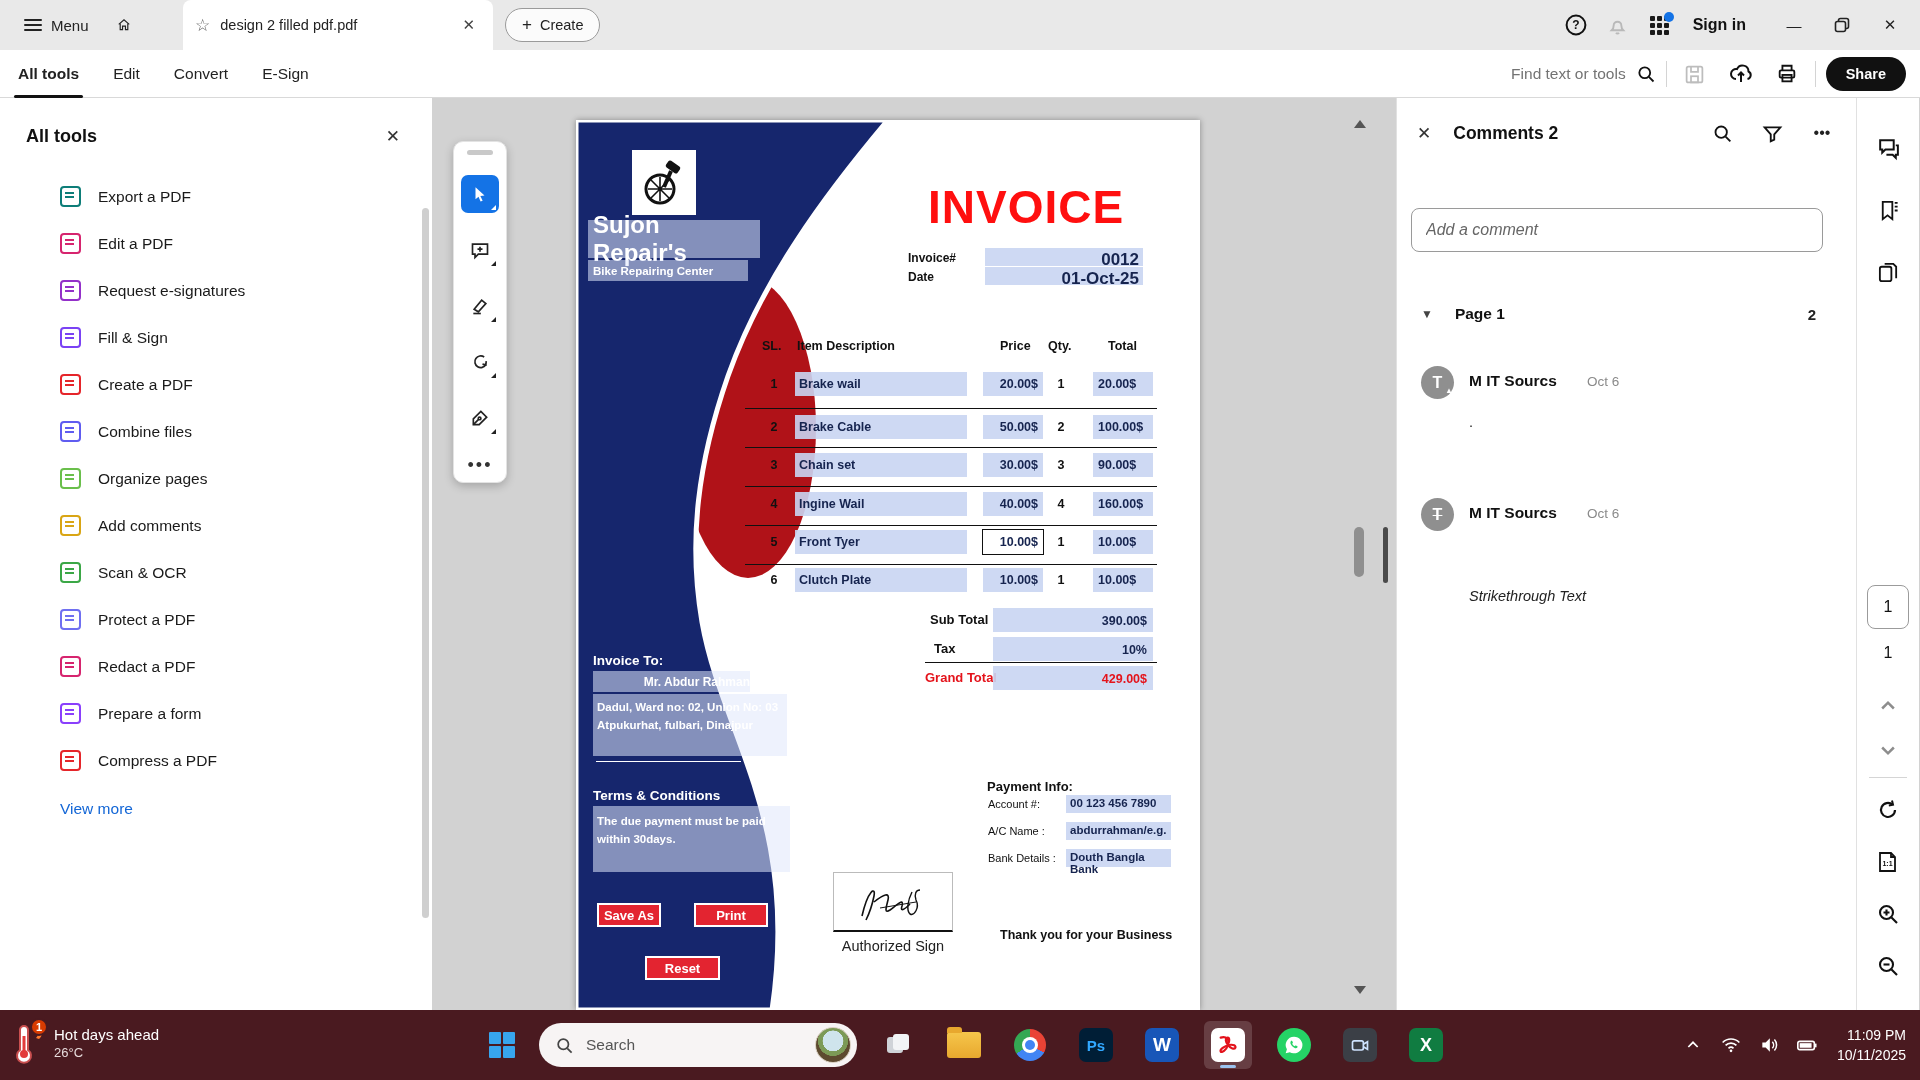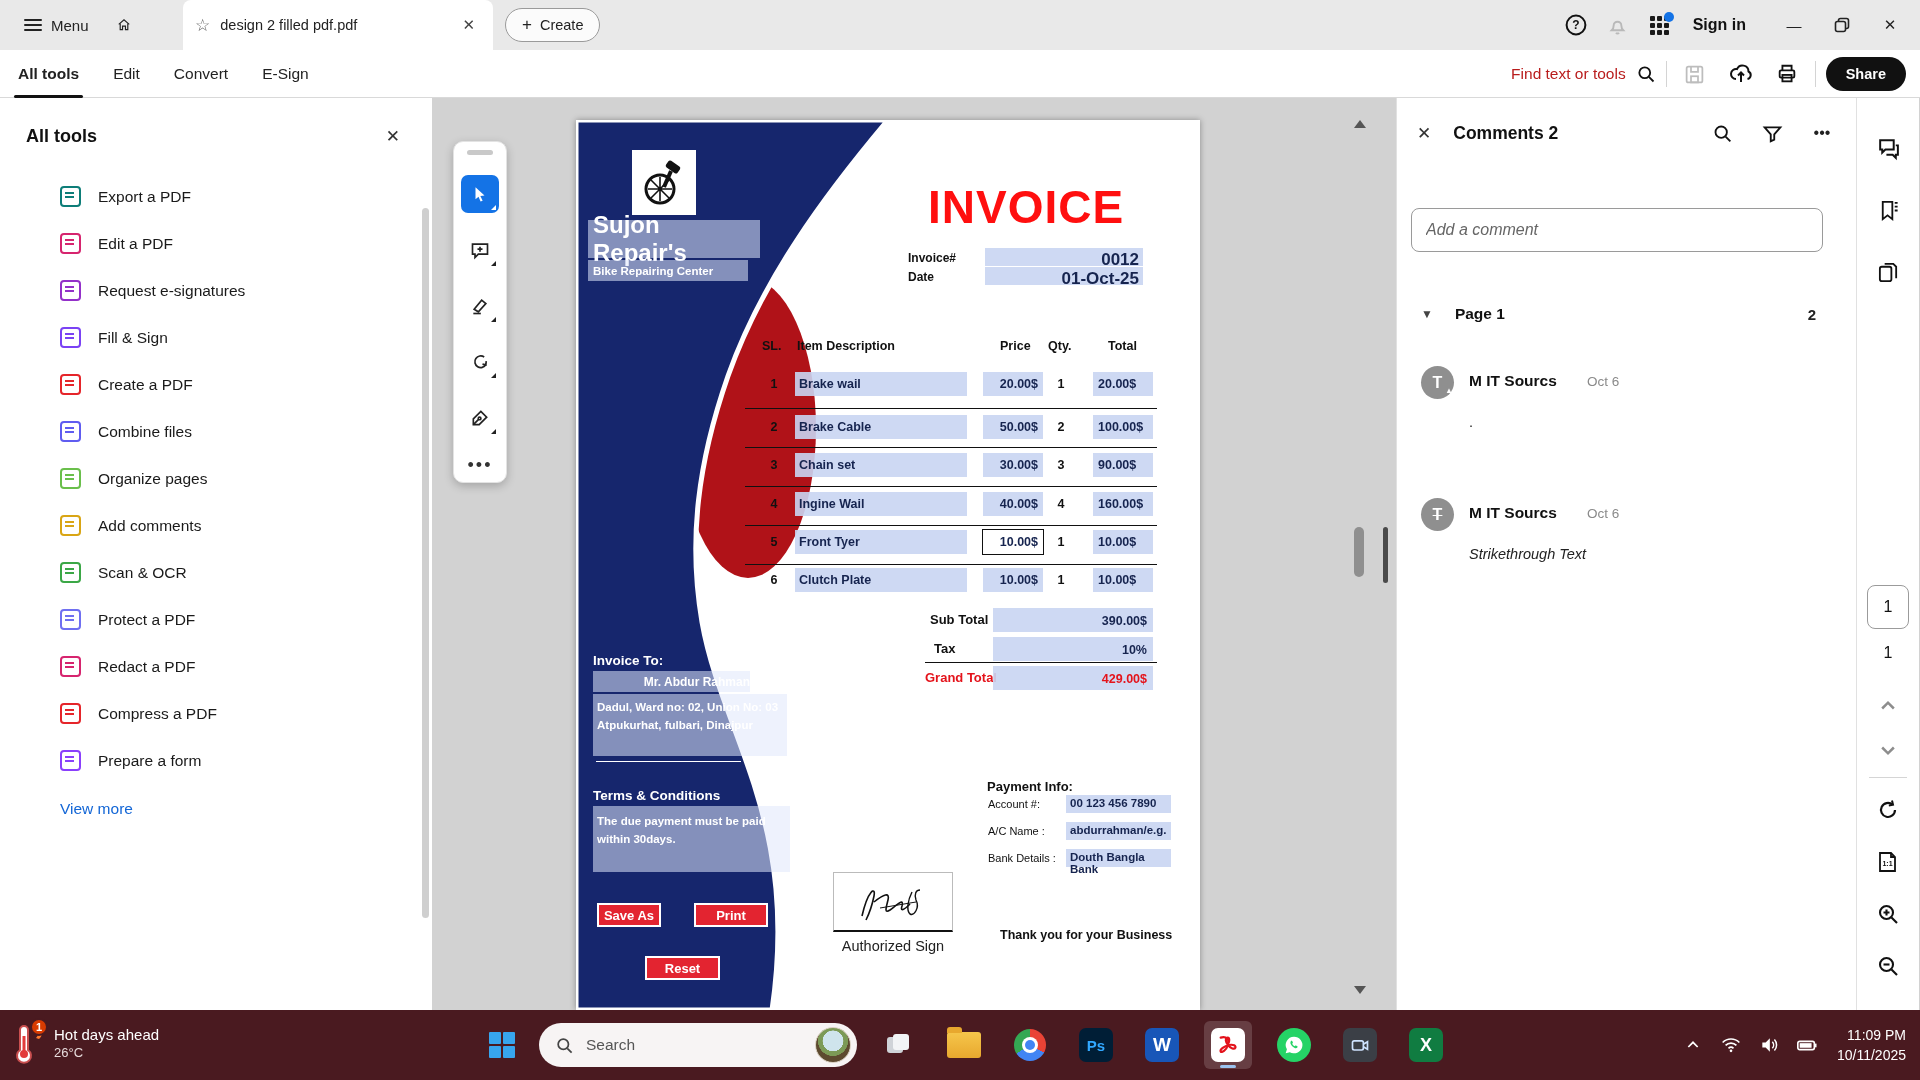--- a/index.html
+++ b/index.html
@@ -27,21 +27,21 @@
   .appgrid i { background:#1a1a1a; border-radius:1px; }
   .bluedot { position:absolute; top:6px; right:5px; width:10px; height:10px; border-radius:50%; background:#1473e6; }
 
   
   #toolbar { position:relative; height:48px; background:#ffffff; border-bottom:1px solid #d9d9d9; }
   .tool-tabs { position:absolute; left:0; top:0; height:48px; display:flex; align-items:center; padding-left:18px; gap:34px; }
   .tool-tab { font-size:15.5px; color:#222; height:48px; display:flex; align-items:center; cursor:pointer; position:relative; }
   .tool-tab.active { font-weight:bold; }
   .tool-tab.active:after { content:""; position:absolute; left:-4px; right:-4px; bottom:0; height:3px; background:#111; border-radius:2px; }
   .tool-right { position:absolute; right:0; top:0; height:48px; display:flex; align-items:center; gap:10px; padding-right:14px; }
-  .find-box { display:flex; align-items:center; gap:10px; font-size:15.5px; color:#b91c1c; cursor:pointer; }
+  .find-box { display:flex; align-items:center; gap:10px; font-size:15.5px; color:#737373; cursor:pointer; }
   .vdiv { width:1px; height:26px; background:#d4d4d4; }
   .t-ic { width:36px; height:36px; display:flex; align-items:center; justify-content:center; cursor:pointer; }
   .share-btn { background:#111; color:#fff; font-size:14.5px; font-weight:bold; border-radius:18px; padding:9px 20px; cursor:pointer; }
 
   
   #main { position:relative; height:912px; display:flex; }
   #sidebar { width:432px; background:#fff; position:relative; }
   #docarea { width:964px; background:#d2d2d2; position:relative; }
   #commentspanel { width:460px; background:#fff; border-left:1px solid #e1e1e1; position:relative; }
   #rightrail { width:63px; background:#fff; border-left:1px solid #e1e1e1; position:relative; }
@@ -118,21 +118,21 @@
   .cp-chev { color:#444; font-size:12px; }
   .cp-group-label { font-size:15.5px; font-weight:bold; color:#111; flex:1; }
   .cp-count { font-size:15px; font-weight:bold; color:#222; }
   .comment { position:absolute; left:0; width:100%; }
   .avatar { position:absolute; left:24px; top:0; width:33px; height:33px; border-radius:50%; background:#8f8f8f; color:#fff; font-weight:bold; font-size:16px; display:flex; align-items:center; justify-content:center; }
   .avatar .strike { text-decoration:line-through; }
   .avatar .sub { position:absolute; right:3px; bottom:4px; font-size:8px; }
   .c-author { position:absolute; left:72px; top:6px; font-size:15.5px; font-weight:bold; color:#111; }
   .c-date { position:absolute; left:190px; top:8px; font-size:13.5px; color:#8a8a8a; }
   .c-body { position:absolute; left:72px; top:48px; font-size:14.5px; color:#222; }
-  .c-body.italic { font-style:italic; }
+  .c-body.italic { font-style:italic;margin-top:42px; }
 
   
   .rr-ic { position:absolute; left:50%; transform:translateX(-50%); width:40px; height:40px; display:flex; align-items:center; justify-content:center; color:#1d1d1d; cursor:pointer; }
   .rr-pagebox { position:absolute; left:50%; transform:translateX(-50%); top:487px; width:42px; height:44px; border:1px solid #9b9b9b; border-radius:8px; display:flex; align-items:center; justify-content:center; font-size:16px; color:#111; background:#fff; }
   .rr-total { position:absolute; left:0; top:546px; width:100%; text-align:center; font-size:16px; color:#111; }
   .rr-div { position:absolute; left:12px; top:679px; width:38px; height:1px; background:#d5d5d5; }
   .chev { color:#8d8d8d; }
 
   
   #taskbar { position:relative; height:70px; background:#4a1a20; }
@@ -315,26 +315,26 @@
         </div>
       <div class="sb-item">
           <span class="sb-glyph" style="color: rgb(111, 111, 241);"></span>
           <span>Protect a PDF</span>
         </div>
       <div class="sb-item">
           <span class="sb-glyph" style="color: rgb(214, 36, 110);"></span>
           <span>Redact a PDF</span>
         </div>
       <div class="sb-item">
+          <span class="sb-glyph" style="color: rgb(138, 63, 252);"></span>
+          <span>Prepare a form</span>
+        </div>
+      <div class="sb-item">
           <span class="sb-glyph" style="color: rgb(229, 37, 42);"></span>
           <span>Compress a PDF</span>
-        </div>
-      <div class="sb-item">
-          <span class="sb-glyph" style="color: rgb(138, 63, 252);"></span>
-          <span>Prepare a form</span>
         </div>
       <div class="view-more">View more</div>
     </div>
     <div class="sb-scroll"></div>
   </div>
 
   <div id="docarea">
 
     <div id="quicktools">
       <div class="qt-handle"></div>

